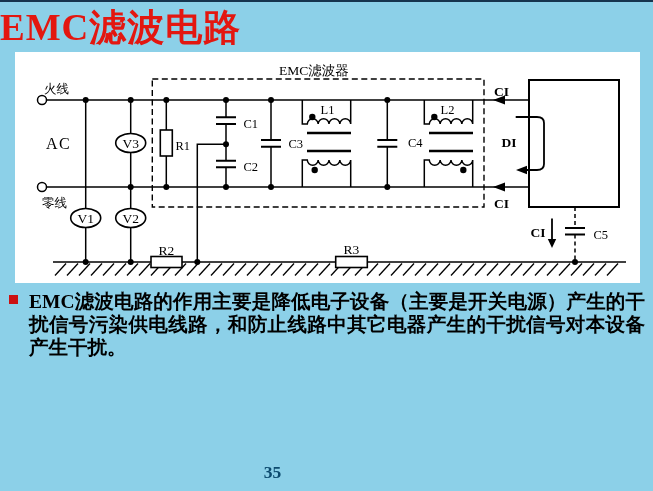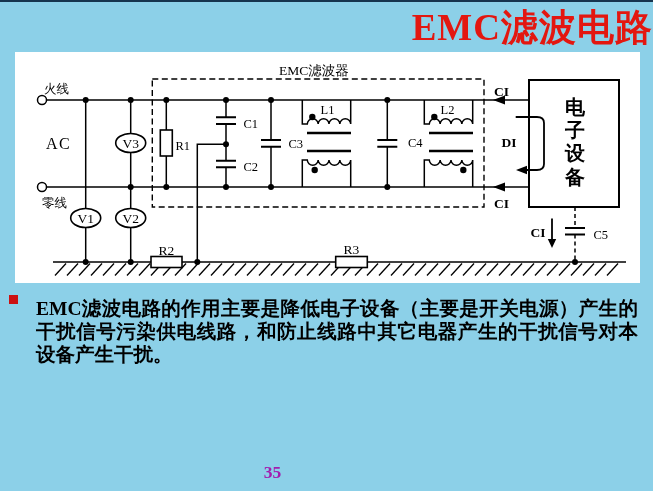--- a/index.html
+++ b/index.html
@@ -1,36 +1,36 @@
 <!DOCTYPE html>
 <html><head>
 <meta charset="utf-8">
 <style>
   html,body{margin:0;padding:0;}
   body{background:#5a6a72;font-family:"Liberation Serif",serif;}
   .slide{position:relative;width:653px;height:491px;background:#8CD0E8;overflow:hidden;}
   .top-edge{position:absolute;left:0;top:0;width:653px;height:2px;background:#16344E;}
-  .title{position:absolute;left:0;top:3px;width:653px;text-align:right;
+  .title{position:absolute;left:0;top:3px;width:653px;text-align:left;
          font-size:37px;font-weight:bold;color:#E31710;letter-spacing:1px;
          font-family:"Liberation Serif",serif;}
   .panel{position:absolute;left:15px;top:52px;width:625px;height:231px;background:#ffffff;}
   .panel svg{display:block;}
   .device-text{position:absolute;left:562px;top:96px;width:26px;
                font-size:20px;line-height:23.2px;font-weight:bold;color:#000;
                text-align:center;word-break:break-all;
                font-family:"Liberation Serif",serif;}
   .bullet{position:absolute;left:8px;width:638px;color:#000;
           font-size:19.5px;line-height:23px;font-weight:bold;text-align:justify;
           font-family:"Liberation Serif",serif;}
-  .bullet .txt{display:block;padding-left:20px;margin:8px;}
+  .bullet .txt{display:block;padding-left:20px;margin:1px;}
   .bullet .sq{position:absolute;left:1px;top:6px;width:9px;height:9px;background:#CC1111;}
   .b1{top:289px;}
   .b2{top:343px;}
   .page-num{position:absolute;left:0;top:462px;width:545px;text-align:center;
-            font-size:17.5px;font-weight:bold;color:#a21caf;
+            font-size:17.5px;font-weight:bold;color:#0c4a6e;
             font-family:"Liberation Serif",serif;}
   
   .clab{font-family:"Liberation Serif",serif;font-size:12.5px;fill:#000;}
   .clab-m{font-family:"Liberation Serif",serif;font-size:13.5px;fill:#000;text-anchor:middle;}
   .clab-b{font-family:"Liberation Serif",serif;font-size:13.5px;font-weight:bold;fill:#000;text-anchor:middle;}
   .clab-ac{font-family:"Liberation Serif",serif;font-size:16px;letter-spacing:1.5px;fill:#000;}
 </style>
 </head>
 <body>
 
@@ -193,21 +193,20 @@
       <text class="clab" x="305.5" y="62">L1</text>
       <text class="clab" x="425.5" y="62">L2</text>
       <text class="clab-m" x="299" y="23" style="font-size:13.5px">EMC滤波器</text>
       <text class="clab-b" x="486.5" y="43.5">CI</text>
       <text class="clab-b" x="486.5" y="156">CI</text>
       <text class="clab-b" x="523" y="185">CI</text>
       <text class="clab-b" x="494" y="94.5">DI</text>
     </svg>
   </div>
 
-  <div class="device-text">电子设备</div>
 
   <div class="bullet b1">
     <span class="sq"></span>
     <p class="txt">EMC滤波电路的作用主要是降低电子设备（主要是开关电源）产生的干扰信号污染供电线路，和防止线路中其它电器产生的干扰信号对本设备产生干扰。</p>
   </div>
 
   <div class="page-num">35</div>
 </div>
 
 </body></html>

